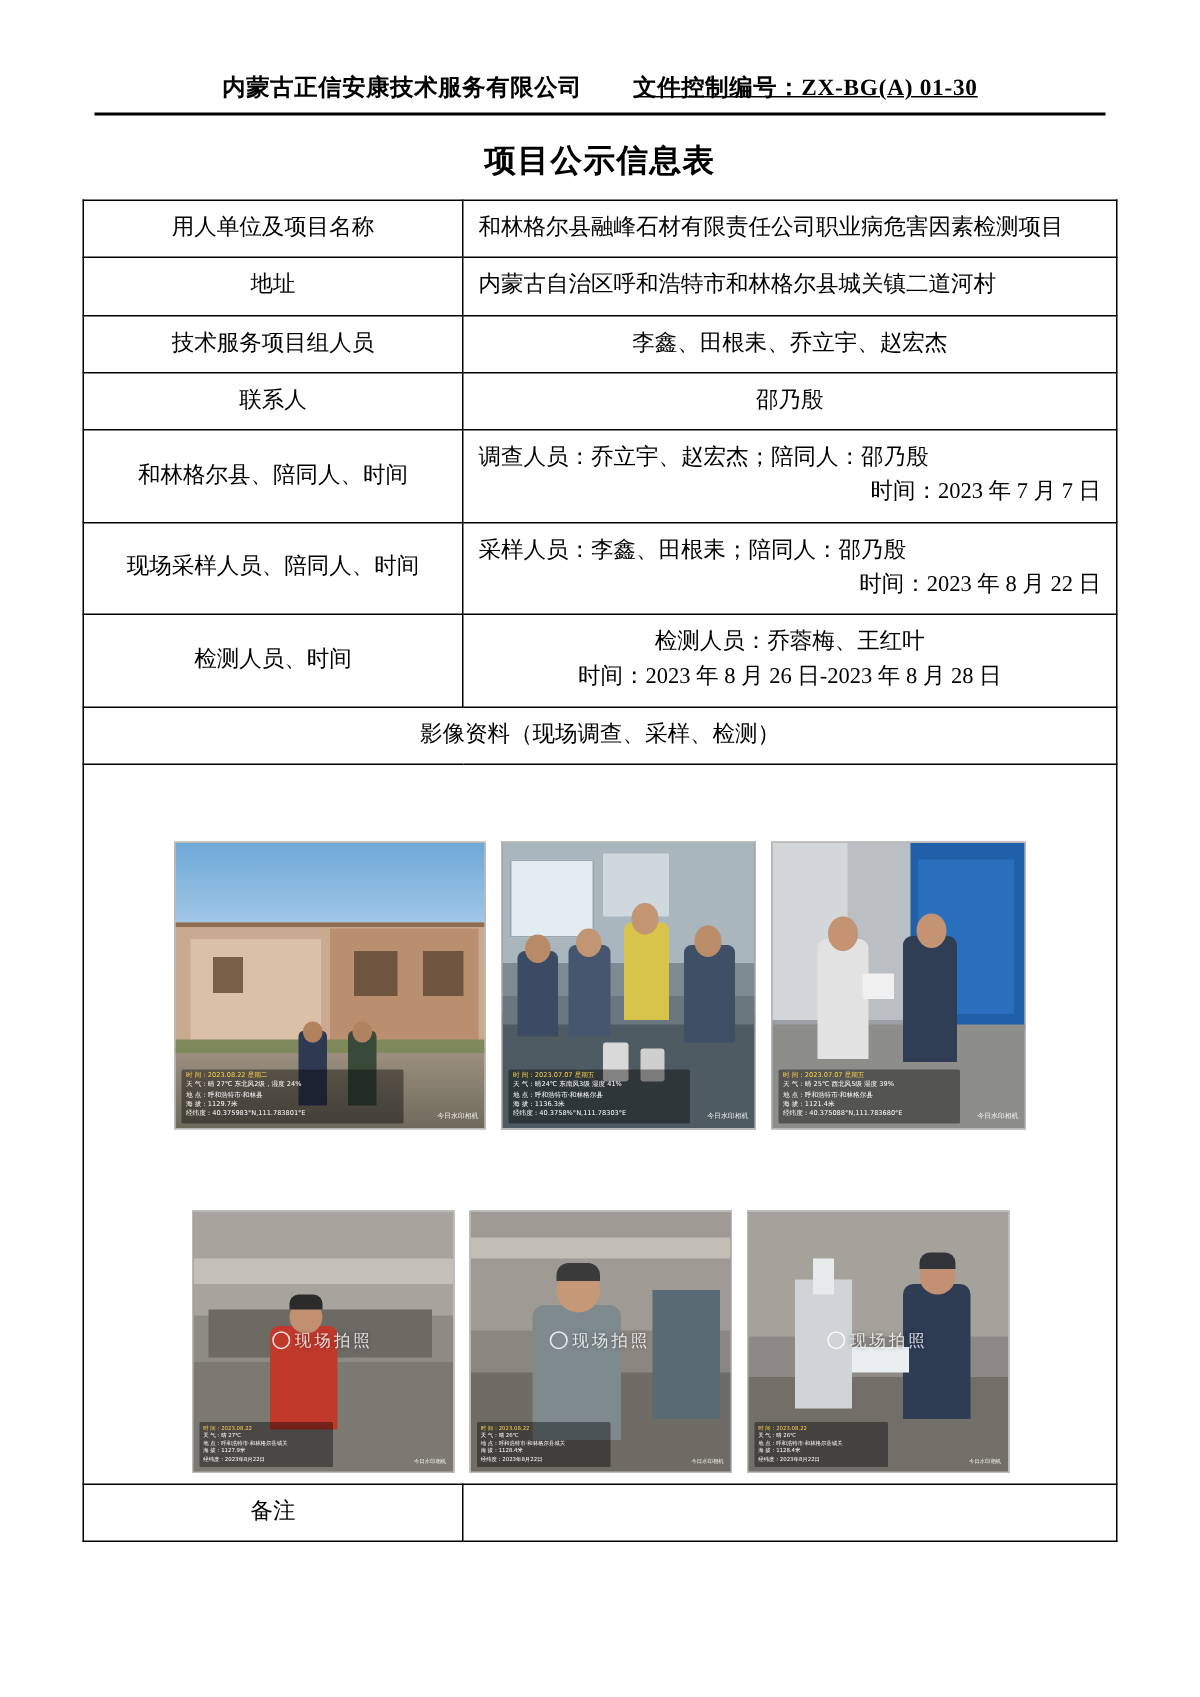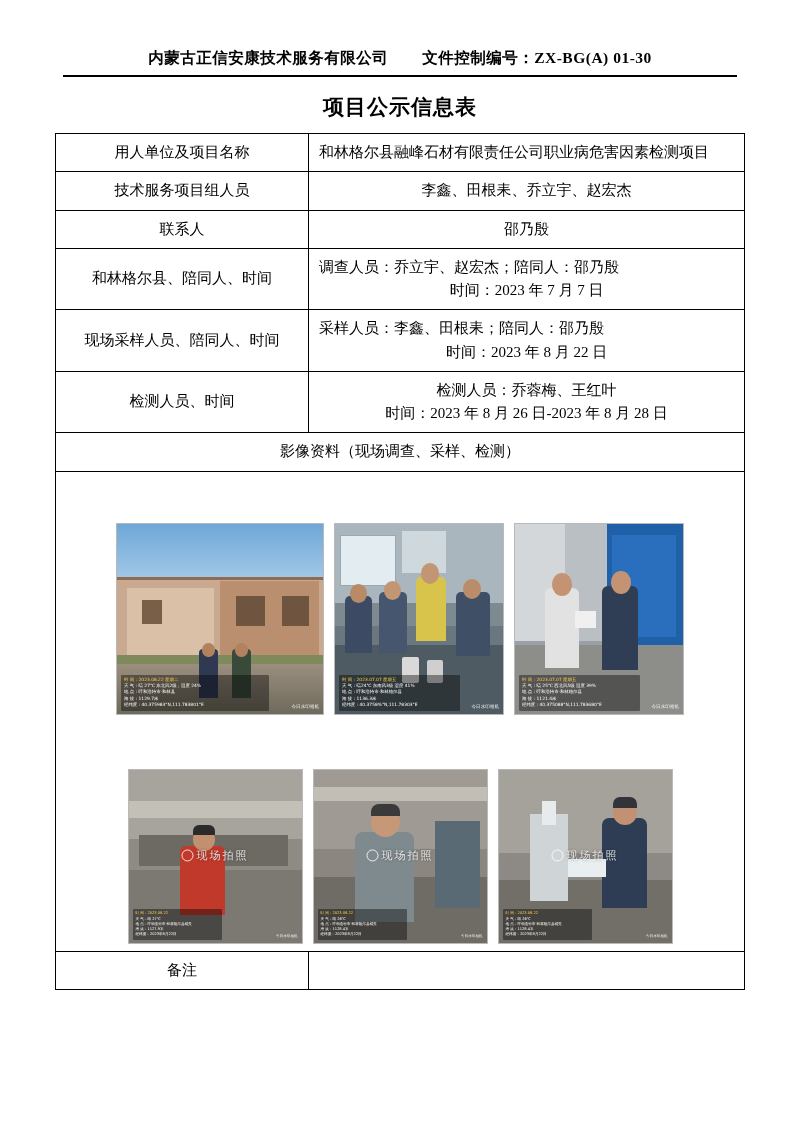--- a/index.html
+++ b/index.html
@@ -31,20 +31,21 @@
     letter-spacing: 0.5px;
     padding-bottom: 6px;
     border-bottom: 2px solid #000;
     margin: 0 8px 0 8px;
   }
   .doc-header .org {
     margin-right: 34px;
   }
   .doc-header .code {
     white-space: nowrap;
+    text-decoration: underline;
   }
   
   .doc-title {
     text-align: center;
     font-size: 21px;
     font-weight: bold;
     margin-top: 16px;
     margin-bottom: 12px;
     letter-spacing: 1px;
   }
@@ -66,21 +67,21 @@
     width: 232px;
     font-size: 15.5px;
   }
   td.value {
     text-align: left;
   }
   td.value.center {
     text-align: center;
   }
   .v-line { display: block; }
-  .indent-center { text-align: center; }
+  .indent-center { text-align: right; }
   
   td.media-head {
     text-align: center;
     font-size: 16px;
     padding: 8px 0;
   }
   td.media-body {
     padding: 10px 6px 12px 6px;
   }
   .photo-row {
@@ -176,20 +177,24 @@
 
   <div class="doc-title">项目公示信息表</div>
 
   <table class="main">
     <tbody>
       <tr>
         <td class="label">用人单位及项目名称</td>
         <td class="value">和林格尔县融峰石材有限责任公司职业病危害因素检测项目</td>
       </tr>
       <tr>
+        <td class="label">地址</td>
+        <td class="value">内蒙古自治区呼和浩特市和林格尔县城关镇二道河村</td>
+      </tr>
+      <tr>
         <td class="label">技术服务项目组人员</td>
         <td class="value center">李鑫、田根耒、乔立宇、赵宏杰</td>
       </tr>
       <tr>
         <td class="label">联系人</td>
         <td class="value center">邵乃殷</td>
       </tr>
 
       <tr>
         <td class="label">和林格尔县、陪同人、时间</td>

